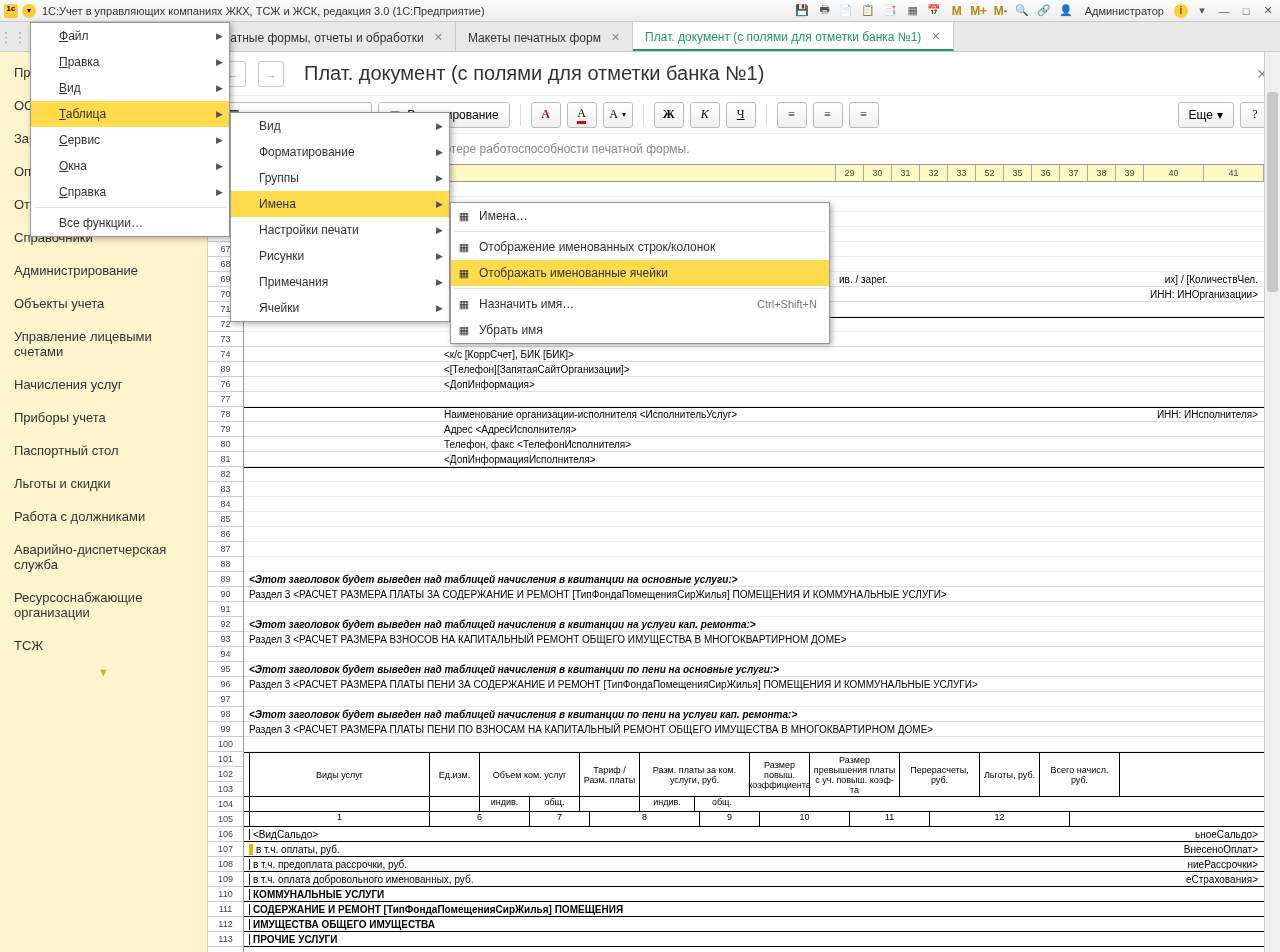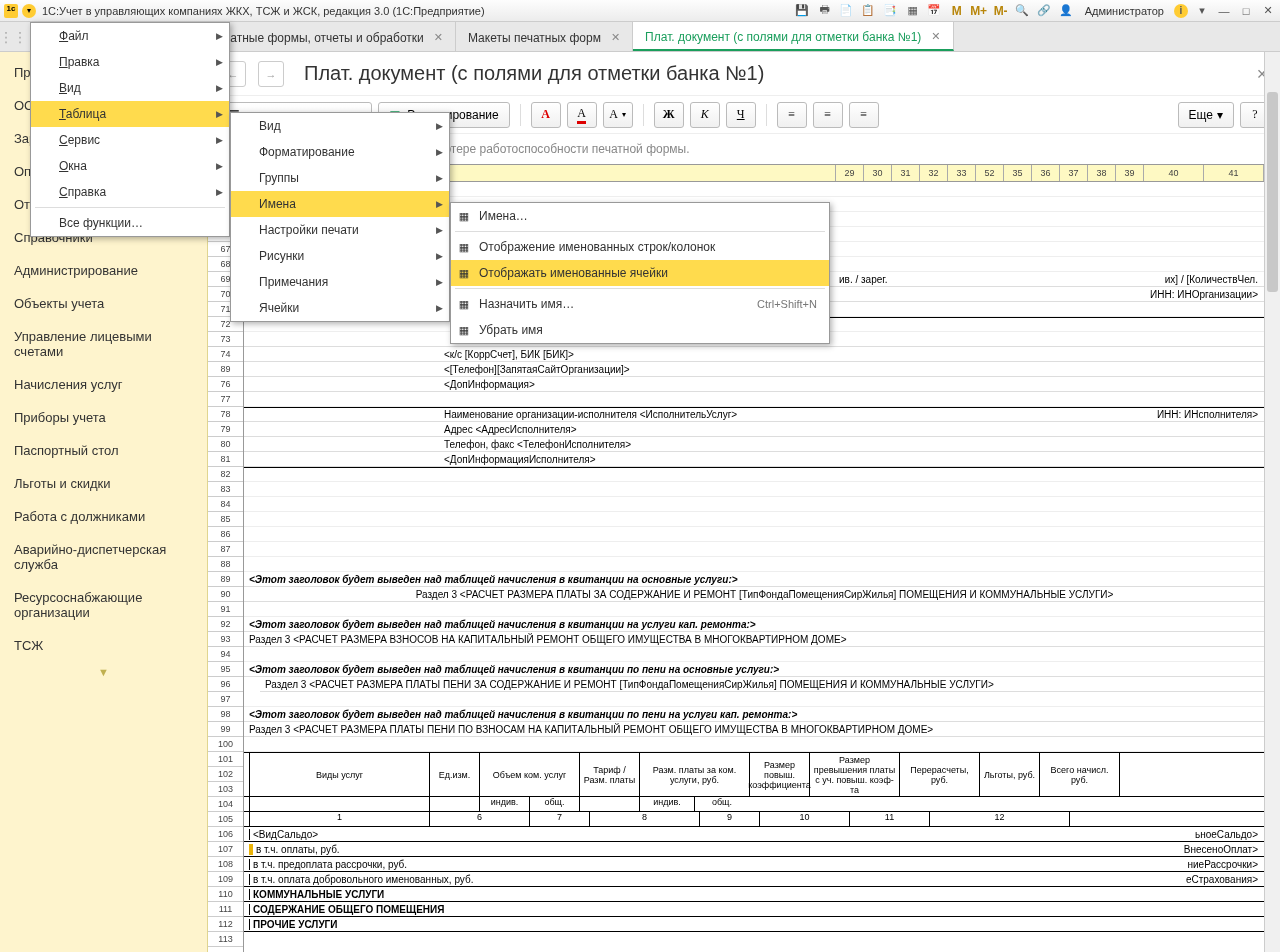--- a/index.html
+++ b/index.html
@@ -307,39 +307,39 @@
           <div class="cellrow blank"></div>
           <div class="cellrow blank"></div>
           <div class="cellrow blank"></div>
           <div class="cellrow blank"></div>
           <div class="cellrow blank"></div>
           <div class="cellrow blank"></div>
           <div class="cellrow" style="position: relative;">
             <span style="display:inline-block;width:5px"></span>
             <span style="font-weight:bold;font-style:italic;">&lt;Этот заголовок будет выведен над таблицей начисления в квитанции на основные услуги:&gt;</span>
           </div>
-          <div class="cellrow" style="position: relative; justify-content: center;">
+          <div class="cellrow" style="position: relative;">
             <span style="display:inline-block;width:5px"></span>
             <span style="">Раздел 3 &lt;РАСЧЕТ РАЗМЕРА ПЛАТЫ ЗА СОДЕРЖАНИЕ И РЕМОНТ [ТипФондаПомещенияСирЖилья] ПОМЕЩЕНИЯ И КОММУНАЛЬНЫЕ УСЛУГИ&gt;</span>
           </div>
           <div class="cellrow blank"></div>
           <div class="cellrow" style="position: relative;">
             <span style="display:inline-block;width:5px"></span>
             <span style="font-weight:bold;font-style:italic;">&lt;Этот заголовок будет выведен над таблицей начисления в квитанции на услуги кап. ремонта:&gt;</span>
           </div>
           <div class="cellrow" style="position: relative;">
             <span style="display:inline-block;width:5px"></span>
             <span style="">Раздел 3 &lt;РАСЧЕТ РАЗМЕРА ВЗНОСОВ НА КАПИТАЛЬНЫЙ РЕМОНТ ОБЩЕГО ИМУЩЕСТВА В МНОГОКВАРТИРНОМ ДОМЕ&gt;</span>
           </div>
           <div class="cellrow blank"></div>
           <div class="cellrow" style="position: relative;">
             <span style="display:inline-block;width:5px"></span>
             <span style="font-weight:bold;font-style:italic;">&lt;Этот заголовок будет выведен над таблицей начисления в квитанции по пени на основные услуги:&gt;</span>
           </div>
-          <div class="cellrow" style="position: relative; margin-left: 16px;">
+          <div class="cellrow" style="position: relative;">
             <span style="display:inline-block;width:5px"></span>
             <span style="">Раздел 3 &lt;РАСЧЕТ РАЗМЕРА ПЛАТЫ ПЕНИ ЗА СОДЕРЖАНИЕ И РЕМОНТ [ТипФондаПомещенияСирЖилья] ПОМЕЩЕНИЯ И КОММУНАЛЬНЫЕ УСЛУГИ&gt;</span>
           </div>
           <div class="cellrow blank"></div>
           <div class="cellrow" style="position: relative;">
             <span style="display:inline-block;width:5px"></span>
             <span style="font-weight:bold;font-style:italic;">&lt;Этот заголовок будет выведен над таблицей начисления в квитанции по пени на услуги кап. ремонта:&gt;</span>
           </div>
           <div class="cellrow" style="position: relative;">
             <span style="display:inline-block;width:5px"></span>
@@ -401,21 +401,25 @@
             <span style="width:5px;display:inline-block"></span>
             <span style="border-left:1px solid #000;padding-left:3px;">в т.ч. оплата добровольного именованных, руб.</span>
             <span style="position:absolute;right:22px">еСтрахования&gt;</span>
           </div>
           <div class="cellrow" style="border-bottom: 1px solid rgb(0, 0, 0); position: relative;">
             <span style="width:5px;display:inline-block"></span>
             <span style="border-left:1px solid #000;padding-left:3px;font-weight:bold;">КОММУНАЛЬНЫЕ УСЛУГИ</span>
           </div>
           <div class="cellrow" style="border-bottom: 1px solid rgb(0, 0, 0); position: relative;">
             <span style="width:5px;display:inline-block"></span>
-            <span style="border-left:1px solid #000;padding-left:3px;font-weight:bold;">СОДЕРЖАНИЕ ОБЩЕГО ПОМЕЩЕНИЯ</span>
+            <span style="border-left:1px solid #000;padding-left:3px;font-weight:bold;">СОДЕРЖАНИЕ И РЕМОНТ [ТипФондаПомещенияСирЖилья] ПОМЕЩЕНИЯ</span>
+          </div>
+          <div class="cellrow" style="border-bottom: 1px solid rgb(0, 0, 0); position: relative;">
+            <span style="width:5px;display:inline-block"></span>
+            <span style="border-left:1px solid #000;padding-left:3px;font-weight:bold;">ИМУЩЕСТВА ОБЩЕГО ИМУЩЕСТВА</span>
           </div>
           <div class="cellrow" style="border-bottom: 1px solid rgb(0, 0, 0); position: relative;">
             <span style="width:5px;display:inline-block"></span>
             <span style="border-left:1px solid #000;padding-left:3px;font-weight:bold;">ПРОЧИЕ УСЛУГИ</span>
           </div>
         </div>
     </div>
 
     <div class="scrollbar-v">
         <div class="thumb"></div>

